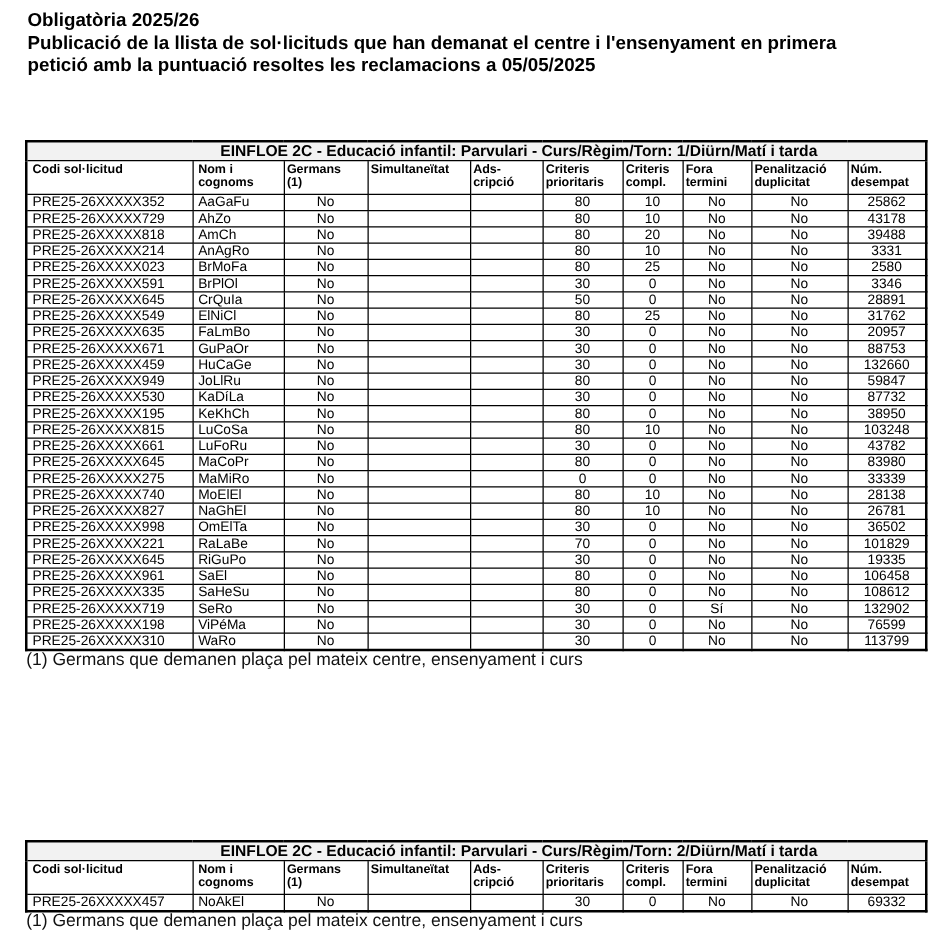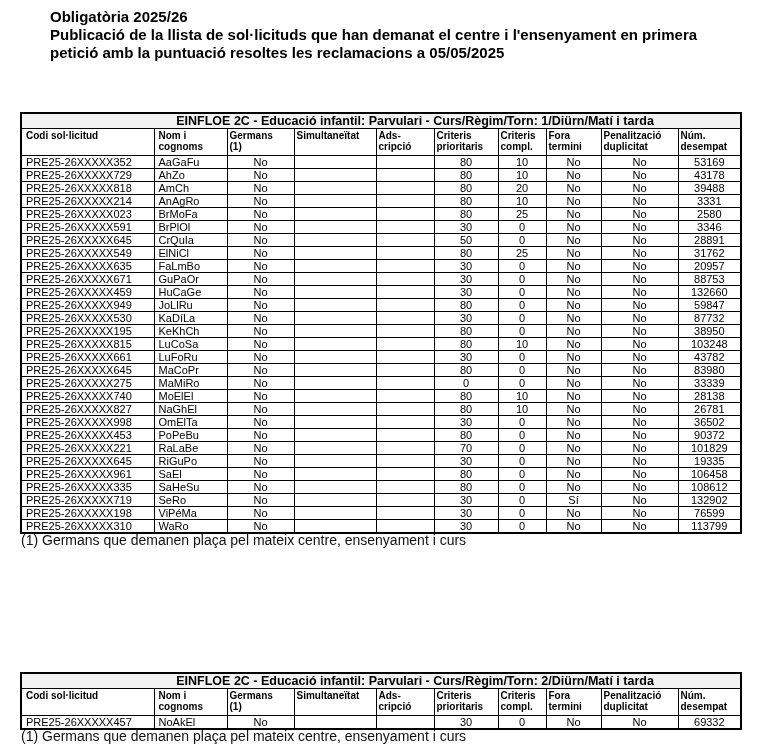--- a/index.html
+++ b/index.html
@@ -4,21 +4,21 @@
 <style>
   html, body { margin: 0; padding: 0; background: #ffffff; }
   body {
     width: 761px; height: 748px; position: relative; overflow: hidden;
     font-family: "Liberation Sans", sans-serif; color: #000;
   }
   .heading {
     position: absolute; left: 22px; top: 8px; width: 730px;
     font-weight: bold; font-size: 15px; line-height: 18px;
   }
-  .heading .line { display: block; white-space: nowrap; margin-left: 28px; }
+  .heading .line { display: block; white-space: nowrap; }
   .tbl-wrap { position: absolute; left: 20px; width: 720px; }
   table {
     border-collapse: collapse; table-layout: fixed; width: 720px;
     font-size: 11px;
   }
   td, th { border: 1px solid #000; padding: 0 4px; overflow: hidden; white-space: nowrap; }
   .title-row td {
     background: #f2f2f2; font-weight: bold; font-size: 12.5px; text-align: center;
     height: 14px; line-height: 14px; border: 2px solid #000; border-bottom: 1px solid #000;
     padding: 0 0 0 68px;
@@ -107,21 +107,21 @@
         <tr>
           <td class="l">PRE25-26XXXXX352</td>
           <td class="l">AaGaFu</td>
           <td class="c">No</td>
           <td class="c"></td>
           <td class="c"></td>
           <td class="c">80</td>
           <td class="c">10</td>
           <td class="c">No</td>
           <td class="c">No</td>
-          <td class="c">53169</td>
+          <td class="c">25862</td>
         </tr>
         <tr>
           <td class="l">PRE25-26XXXXX729</td>
           <td class="l">AhZo</td>
           <td class="c">No</td>
           <td class="c"></td>
           <td class="c"></td>
           <td class="c">80</td>
           <td class="c">10</td>
           <td class="c">No</td>
@@ -348,32 +348,20 @@
           <td class="l">PRE25-26XXXXX998</td>
           <td class="l">OmElTa</td>
           <td class="c">No</td>
           <td class="c"></td>
           <td class="c"></td>
           <td class="c">30</td>
           <td class="c">0</td>
           <td class="c">No</td>
           <td class="c">No</td>
           <td class="c">36502</td>
-        </tr>
-        <tr>
-          <td class="l">PRE25-26XXXXX453</td>
-          <td class="l">PoPeBu</td>
-          <td class="c">No</td>
-          <td class="c"></td>
-          <td class="c"></td>
-          <td class="c">80</td>
-          <td class="c">0</td>
-          <td class="c">No</td>
-          <td class="c">No</td>
-          <td class="c">90372</td>
         </tr>
         <tr>
           <td class="l">PRE25-26XXXXX221</td>
           <td class="l">RaLaBe</td>
           <td class="c">No</td>
           <td class="c"></td>
           <td class="c"></td>
           <td class="c">70</td>
           <td class="c">0</td>
           <td class="c">No</td>

